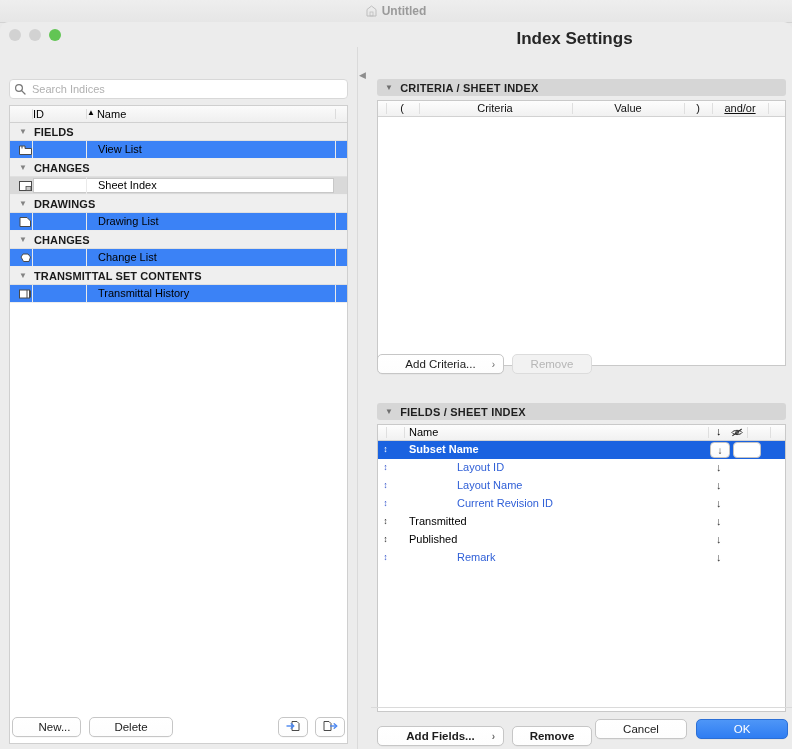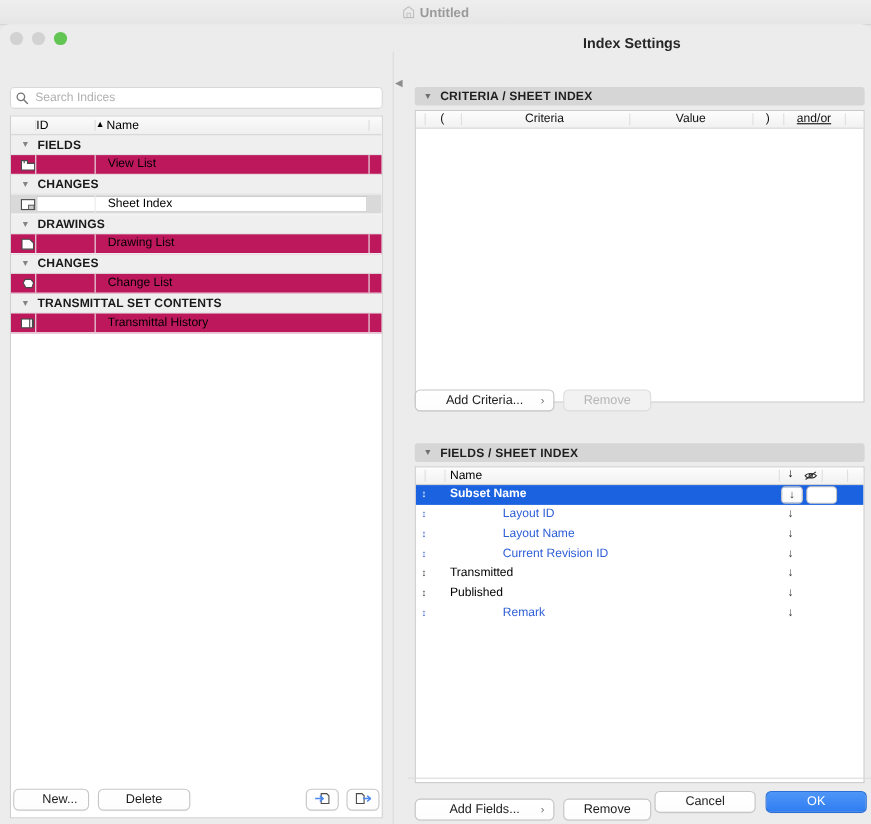--- a/index.html
+++ b/index.html
@@ -46,21 +46,21 @@
     display: flex; gap: 8px; align-items: center;
   }
   .tl { width: 12px; height: 12px; border-radius: 50%; display:block; }
   .tl-close   { background: #d2d2d2; }
   .tl-min     { background: #d2d2d2; }
   .tl-max     { background: #62c554; }
 
   #panel-title {
     position: absolute; left: 357px; top: 0; width: 435px; height: 34px;
     display: flex; align-items: center; justify-content: center;
-    font-size: 13px; font-weight: bold; color: #262626;
+    font-size: 17px; font-weight: bold; color: #262626;
   }
 
   
   #left-pane {
     position: absolute; left: 0; top: 25px; width: 357px; height: 702px;
     background: #ececec;
   }
   #search-wrap {
     position: absolute; left: 9px; top: 32px; width: 339px; height: 20px;
   }
@@ -101,21 +101,21 @@
     height: 18px; background: #efefef;
     border-bottom: 1px solid #e0e0e0;
     display: flex; align-items: center; padding-left: 9px;
     font-size: 11px; font-weight: bold; letter-spacing: .1px; color: #1a1a1a;
   }
   .disclosure {
     font-size: 8px; color: #838383; margin-right: 7px; line-height:1;
     position: relative; top: 0px;
   }
   .item-row {
-    height: 18px; background: #be185d;
+    height: 18px; background: #3b82f6;
     border-bottom: 1px solid #ededed;
     display: flex; align-items: center; position: relative;
     font-size: 11px;
   }
   .item-row .icon-cell {
     position: absolute; left: 8px; top: 2px; width: 16px; height: 14px;
   }
   .item-row .name-cell {
     position: absolute; left: 88px; top: 2px;
   }
@@ -234,21 +234,21 @@
     position:absolute; left:332px; top:1px; width:20px; height:16px;
     background: linear-gradient(to bottom,#ffffff,#fafafa);
     border:1px solid #c2c2c2; border-radius:4px;
     display:flex; align-items:center; justify-content:center; font-size:10px; color:#333;
   }
   .field-row .white-box {
     position:absolute; left:355px; top:1px; width:28px; height:16px;
     background:#fff; border:1px solid #c2c2c2; border-radius:4px;
   }
 
-  #fields-buttons { position: absolute; left:6px; top:679px; width:409px; height:22px;}
+  #fields-buttons { position: absolute; left:6px; top:679px; width:409px; height:22px;font-weight:bold;}
   #btn-add-fields { position:absolute; left:0px; top:0; width:127px; }
   #btn-remove-fields { position:absolute; left:135px; top:0; width:80px; }
 
   
   #right-bottom {
     position: absolute; left: 0; bottom: 0; width: 421px; height: 42px;
     border-top: 1px solid #dadada;
   }
   #btn-cancel { position:absolute; right:105px; top:11px; width:92px; }
   #btn-ok     { position:absolute; right:4px;  top:11px; width:92px; }

